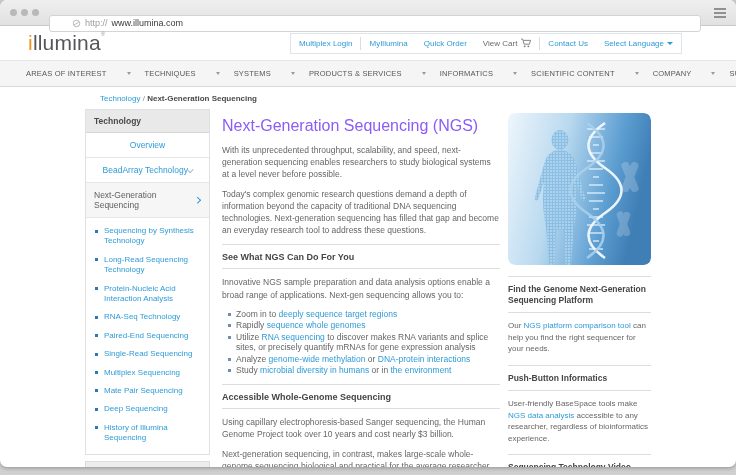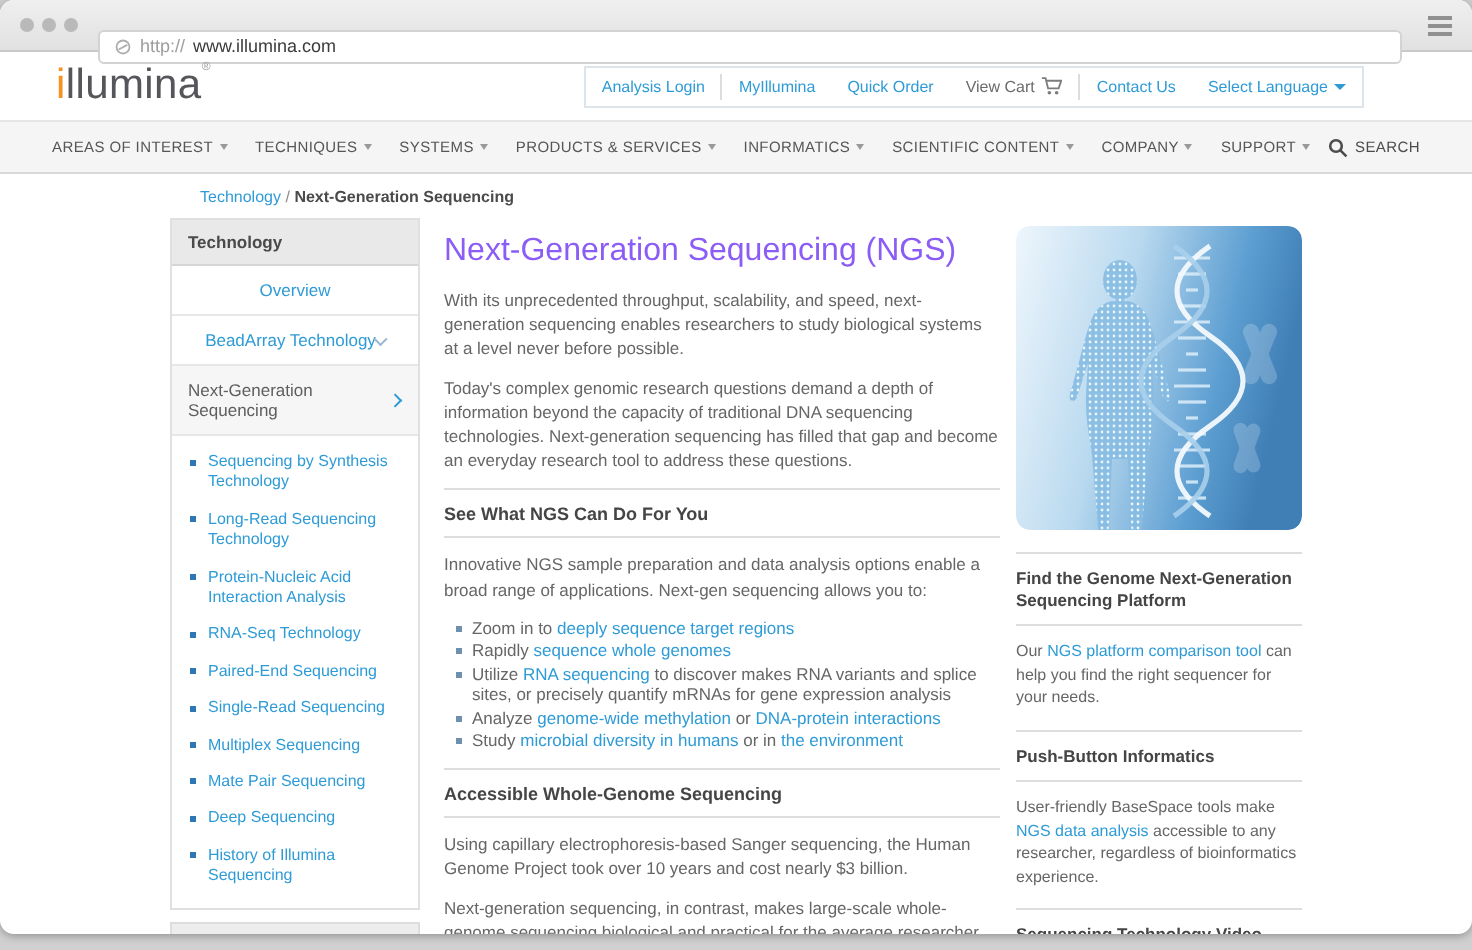--- a/index.html
+++ b/index.html
@@ -24,21 +24,21 @@
     border-bottom:1px solid #c9c9c9;
     display:flex; align-items:center;
     padding:0 10px;
   }
   .dots { display:flex; gap:4px; margin-right:10px; }
   .dot { width:7px; height:7px; border-radius:50%; background:#b9b9b9; }
   .urlbar {
     flex:1; height:17px;
     background:#fff; border:1px solid #d3d3d3; border-radius:3px;
     display:flex; align-items:center; gap:4px;
-    padding:0 7px; margin-right:13px;
+    padding:0 22px; margin-right:13px;
     font-size:9px; white-space:nowrap; overflow:hidden;margin-top:21px;
   }
   .url-scheme { color:#9d9d9d; }
   .url-host { color:#3b3b3b; }
   .hamburger { width:12px; display:flex; flex-direction:column; gap:2px; cursor:pointer; }
   .hamburger i { display:block; height:2px; background:#909090; }
   
   .site-header {
     height:34px; background:#fff;
     display:flex; align-items:center;
@@ -59,21 +59,21 @@
   .tri { width:0; height:0; border-left:3px solid transparent; border-right:3px solid transparent; border-top:3px solid #2e9bd6; }
   
   .mainnav {
     height:27px; background:#f5f5f5;
     border-top:1px solid #e5e5e5; border-bottom:1px solid #d9d9d9;
     display:flex; align-items:center;
     padding:0 26px; white-space:nowrap;
   }
   .nav-item {
     font-size:7.5px; color:#565656; letter-spacing:.2px;
-    display:flex; align-items:center; gap:3px;
+    display:flex; align-items:center; gap:20px;
     padding:0 7px; cursor:pointer;
   }
   .mainnav .nav-item:first-child { padding-left:0; }
   .nav-caret { width:0; height:0; border-left:2.5px solid transparent; border-right:2.5px solid transparent; border-top:3px solid #9a9a9a; }
   .nav-search { margin-left:auto; display:flex; align-items:center; gap:4px; font-size:7.5px; color:#4c4c4c; cursor:pointer; letter-spacing:.2px; }
   
   .content { width:566px; margin:0 auto; }
   .breadcrumb { padding:7px 0 6px 15px; font-size:8px; color:#8a8a8a; }
   .bc-parent { color:#2e9bd6; cursor:pointer; }
   .bc-current { color:#4a4a4a; font-weight:bold; }
@@ -152,21 +152,21 @@
     <div class="hamburger">
         <i></i>
         <i></i>
         <i></i>
       </div>
   </div>
 
   <div class="site-header">
     <div class="logo"><span class="logo-i">i</span><span>llumina</span><sup>®</sup></div>
     <div class="utility">
-      <span class="u-item">Analysis Login</span>
+      <span class="u-item">Multiplex Login</span>
       <span class="u-sep"></span>
       <span class="u-item">MyIllumina</span>
       <span class="u-item">Quick Order</span>
       <span class="u-item gray">
         <span>View Cart</span>
         <span style="display:flex;">
           <svg width="11" height="10" viewBox="0 0 12 11">
               <path d="M1 1.2h2l1.4 5.6h5.8l1.4-4.2H3.8" fill="none" stroke="#7c7c7c" stroke-width="1"></path>
               <circle cx="5.1" cy="9.2" r="1" fill="#7c7c7c"></circle>
               <circle cx="9.1" cy="9.2" r="1" fill="#7c7c7c"></circle>

